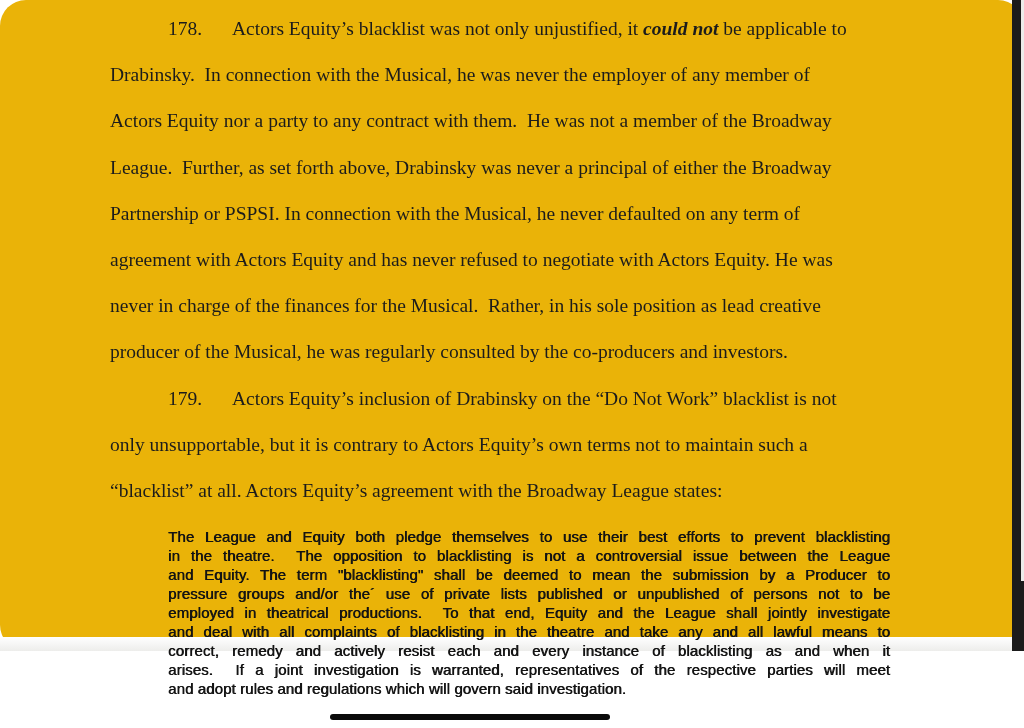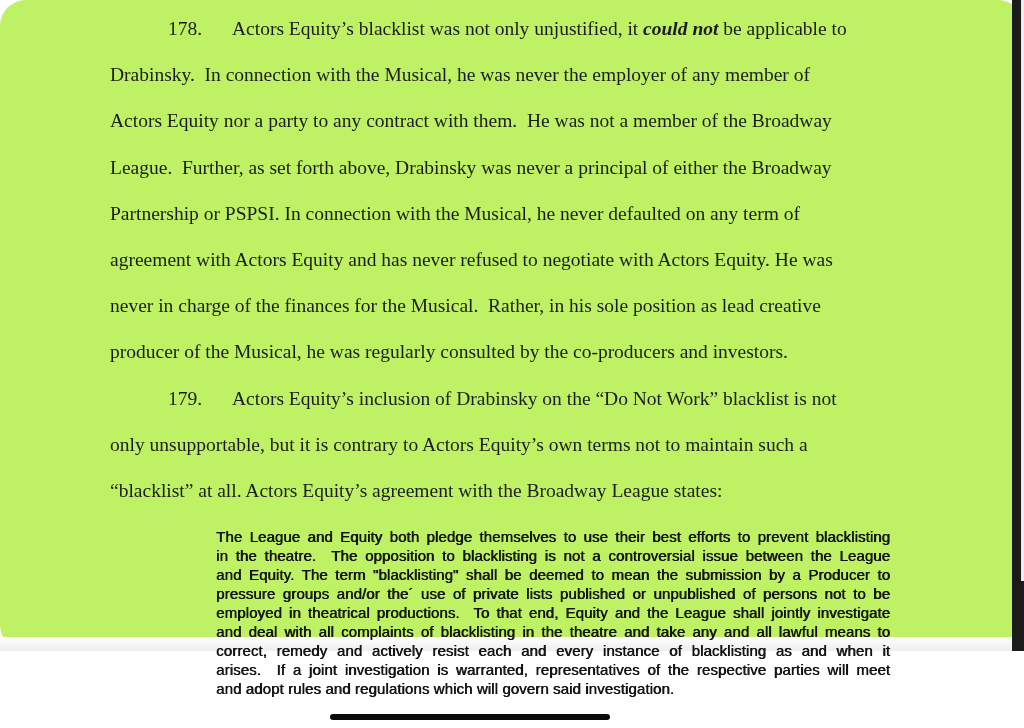--- a/index.html
+++ b/index.html
@@ -2,21 +2,21 @@
 <html><head>
 <meta charset="utf-8">
 <style>
   html,body{margin:0;padding:0;}
   body{
     width:1024px;height:728px;overflow:hidden;position:relative;
     background:#ffffff;
     font-family:"Liberation Serif", serif;
   }
   .page{
-    position:absolute;left:0;top:0;width:1024px;height:651px;background:#bef264;border-radius:26px;
+    position:absolute;left:0;top:0;width:1024px;height:651px;background:#eab308;border-radius:26px;
   }
   
   .bottom-shade{
     position:absolute;left:0;bottom:0;width:100%;height:14px;
     background:linear-gradient(#ffffff, #ededeb);
   }
   
   .body-text{
     position:absolute;left:110px;top:6px;width:800px;
     font-size:19.5px;color:#1c1c1c;line-height:46.2px;
@@ -28,21 +28,21 @@
   .bi{font-weight:bold;font-style:italic;}
   
   .quote{
     position:absolute;left:168px;top:527px;width:722px;
     font-family:"Liberation Sans", sans-serif;
     font-size:15px;color:#141414;line-height:19px;
     letter-spacing:0.1px;
     text-shadow:0.6px 0 0 currentColor; 
     white-space:pre-wrap;
   }
-  .qline{text-align:justify;text-align-last:justify;height:19px;margin-left:48px;}
+  .qline{text-align:justify;text-align-last:justify;height:19px;}
   .qline.qlast{text-align-last:left;}
   
   .bar-bottom{
     position:absolute;left:330px;top:714px;width:280px;height:6px;
     background:#0b0b0b;border-radius:3px;
   }
   .stripe-right-bg{
     position:absolute;left:1020px;top:0;width:4px;height:100%;background:#ececea;
   }
   .stripe-right{

